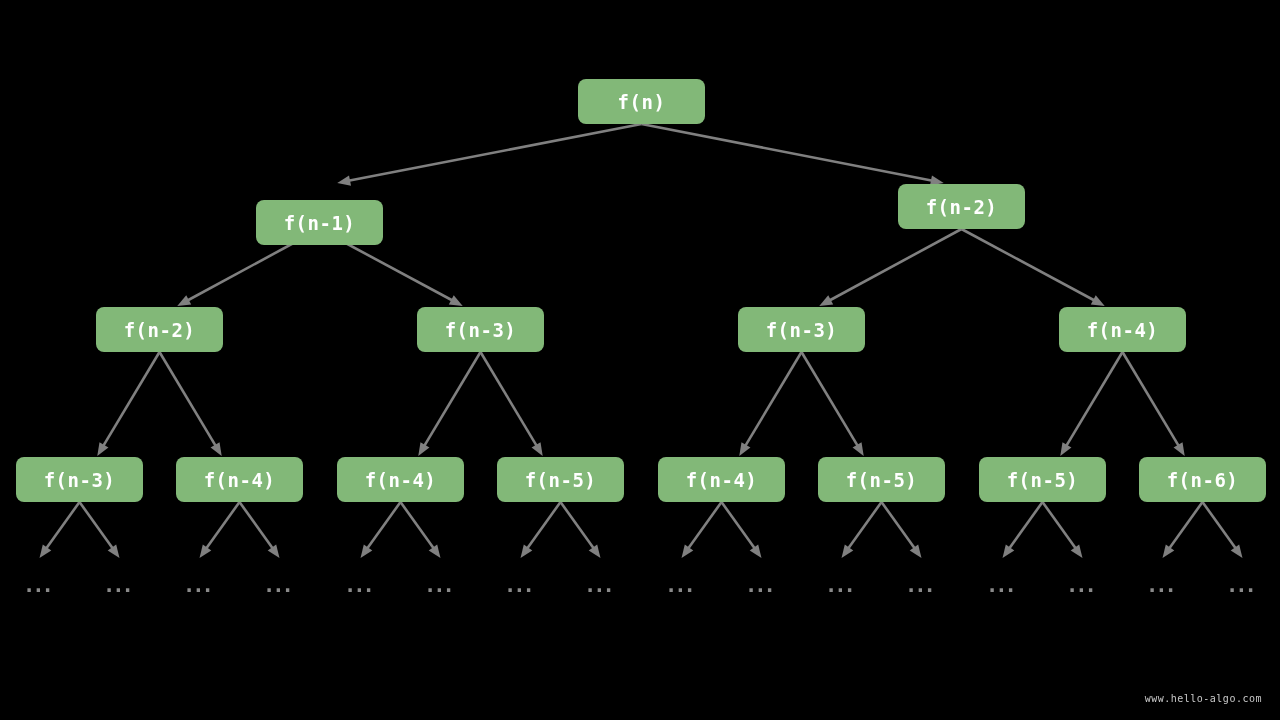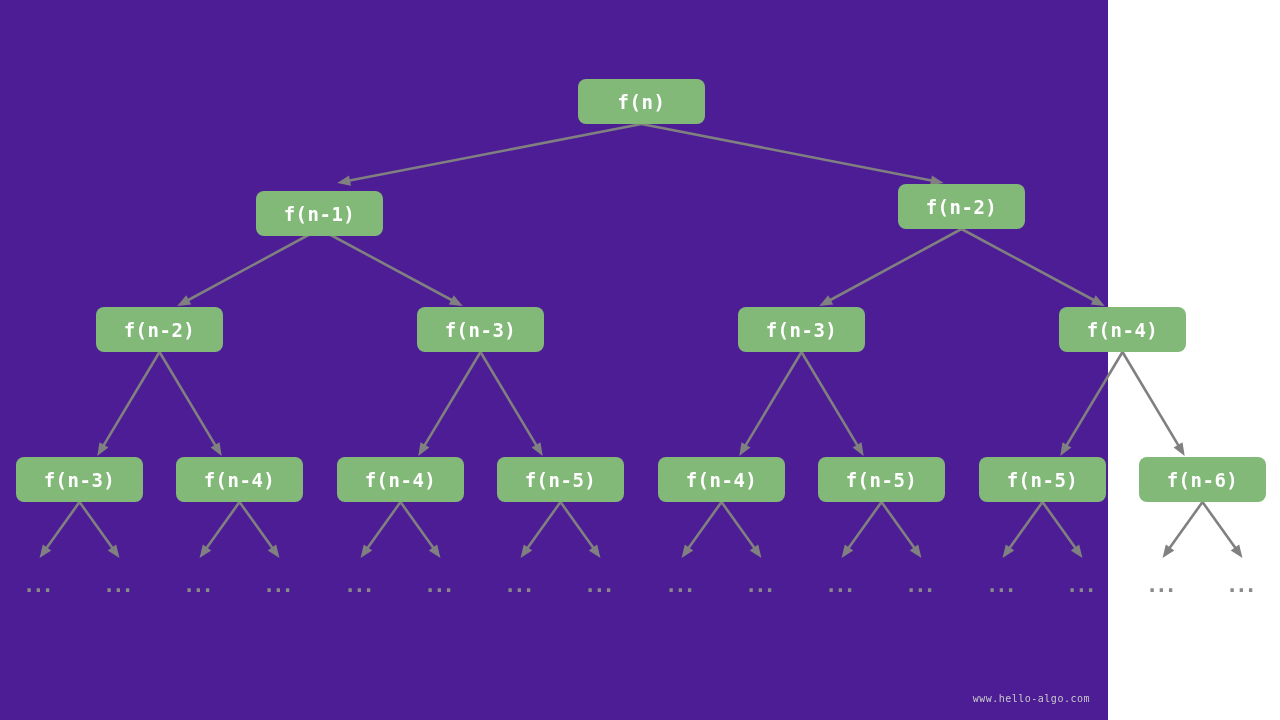--- a/index.html
+++ b/index.html
@@ -9,23 +9,23 @@
     background: #ffffff;
   }
   body {
     width: 1280px;
     height: 720px;
     overflow: hidden;
     font-family: "DejaVu Sans Mono", "Liberation Mono", monospace;
   }
   #canvas {
     position: relative;
-    width: 1108px;
+    width: 1280px;
     height: 720px;
-    background: #4c1d95;
+    background: #000000;
   }
   #edge-layer {
     position: absolute;
     left: 0;
     top: 0;
     width: 1280px;
     height: 720px;
   }
   .node {
     position: absolute;
@@ -188,21 +188,21 @@
         <polygon points="1162.5,558 1165.8246824680732,544.3990262669731 1174.2875105686235,550.4439034816517" fill="#808080"></polygon>
       </g>
       <g>
         <line x1="1202.5" y1="502" x2="1236.687618062809" y2="549.8626652879326" stroke="#808080" stroke-width="2.6" stroke-linecap="butt"></line>
         <polygon points="1242.5,558 1230.7124894313765,550.4439034816517 1239.1753175319268,544.3990262669731" fill="#808080"></polygon>
       </g>
     </svg>
 
   <div id="node-layer">
       <div class="node" style="left: 578px; top: 79px; width: 127px; height: 45px; background: rgb(130, 184, 120); color: rgb(255, 255, 255);">f(n)</div>
-      <div class="node" style="left: 256px; top: 191px; width: 127px; height: 45px; background: rgb(130, 184, 120); color: rgb(255, 255, 255);">f(n-1)</div>
+      <div class="node" style="left: 256px; top: 200px; width: 127px; height: 45px; background: rgb(130, 184, 120); color: rgb(255, 255, 255);">f(n-1)</div>
       <div class="node" style="left: 898px; top: 184px; width: 127px; height: 45px; background: rgb(130, 184, 120); color: rgb(255, 255, 255);">f(n-2)</div>
       <div class="node" style="left: 96px; top: 307px; width: 127px; height: 45px; background: rgb(130, 184, 120); color: rgb(255, 255, 255);">f(n-2)</div>
       <div class="node" style="left: 417px; top: 307px; width: 127px; height: 45px; background: rgb(130, 184, 120); color: rgb(255, 255, 255);">f(n-3)</div>
       <div class="node" style="left: 738px; top: 307px; width: 127px; height: 45px; background: rgb(130, 184, 120); color: rgb(255, 255, 255);">f(n-3)</div>
       <div class="node" style="left: 1059px; top: 307px; width: 127px; height: 45px; background: rgb(130, 184, 120); color: rgb(255, 255, 255);">f(n-4)</div>
       <div class="node" style="left: 16px; top: 457px; width: 127px; height: 45px; background: rgb(130, 184, 120); color: rgb(255, 255, 255);">f(n-3)</div>
       <div class="node" style="left: 176px; top: 457px; width: 127px; height: 45px; background: rgb(130, 184, 120); color: rgb(255, 255, 255);">f(n-4)</div>
       <div class="node" style="left: 337px; top: 457px; width: 127px; height: 45px; background: rgb(130, 184, 120); color: rgb(255, 255, 255);">f(n-4)</div>
       <div class="node" style="left: 497px; top: 457px; width: 127px; height: 45px; background: rgb(130, 184, 120); color: rgb(255, 255, 255);">f(n-5)</div>
       <div class="node" style="left: 658px; top: 457px; width: 127px; height: 45px; background: rgb(130, 184, 120); color: rgb(255, 255, 255);">f(n-4)</div>

